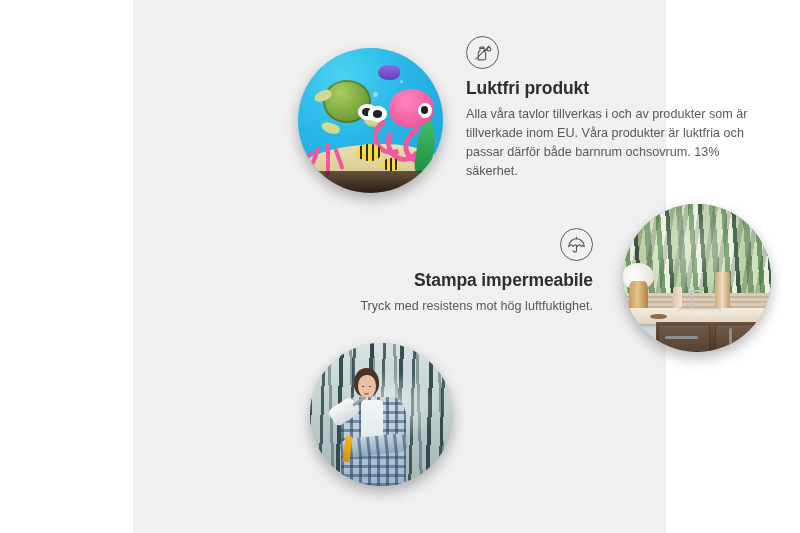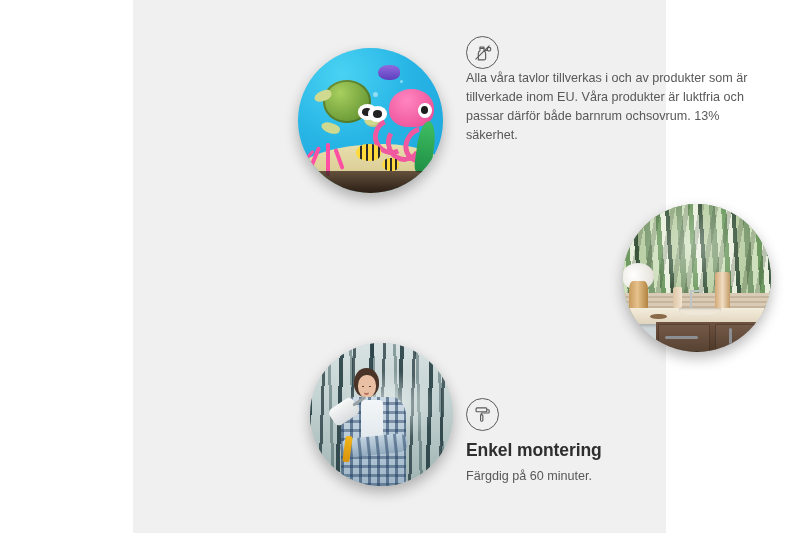--- a/index.html
+++ b/index.html
@@ -236,20 +236,21 @@
       <div class="ficon">
         <svg width="21" height="21" viewBox="0 0 24 24" fill="none" stroke="#5a5a5a" stroke-width="1.3" stroke-linecap="round" stroke-linejoin="round">
           <path d="M7.2 20.5h6.4a2 2 0 0 0 2-2v-5.2a3.6 3.6 0 0 0-1.9-3.2V7.4H9.1v2.7a3.6 3.6 0 0 0-1.9 3.2v5.2a2 2 0 0 0 2 2z"></path>
           <path d="M9.1 7.4V5.9h4.6v1.5"></path>
           <path d="M15.6 9.6h2.1"></path>
           <circle cx="19.4" cy="8.3" r="2.1"></circle>
           <path d="M17.7 9.6v-2.6"></path>
           <line x1="4.4" y1="19.6" x2="19.6" y2="4.4"></line>
         </svg>
       </div>
+      <div class="f-title">Luktfri produkt</div>
       <p class="f-body">Alla våra tavlor tillverkas i och av produkter som är tillverkade inom EU. Våra produkter är luktfria och passar därför både barnrum ochsovrum. 13% säkerhet.</p>
     </div>
 
     <div class="photo" id="photo-bath">
       <div class="inner">
         <div class="bath-wall"></div>
         <div class="bath-back"></div>
         <div class="dispenser"></div>
         <div class="soap"></div>
         <div class="faucet"></div>
@@ -260,45 +261,46 @@
         <div class="dish"></div>
         <div class="bath-cab">
           <div class="door d1"></div>
           <div class="door d2"></div>
           <div class="handle h1"></div>
           <div class="handle h2"></div>
         </div>
       </div>
     </div>
 
+    <div class="feature" id="feature-waterproof">
+      <div class="ficon">
+        <svg width="21" height="21" viewBox="0 0 24 24" fill="none" stroke="#5a5a5a" stroke-width="1.3" stroke-linecap="round" stroke-linejoin="round">
+          <path d="M3.2 14.2a8.8 8.8 0 0 1 17.6 0"></path>
+          <path d="M3.2 14.2c1.5-2.4 3.4-2.4 4.9 0 1.5-2.4 3.4-2.4 4.9 0 1.5-2.4 3.4-2.4 4.9 0 .6-1 1.3-1.5 2.9 0"></path>
+          <path d="M12 14.2v4.6a1.9 1.9 0 0 1-3.8 0"></path>
+          <path d="M12 5.4V3.6"></path>
+        </svg>
+      </div>
+      <div class="f-title">Stampa impermeabile</div>
+      <p class="f-body">Tryck med resistens mot hög luftfuktighet.</p>
+    </div>
 
     <div class="photo" id="photo-forest">
       <div class="inner">
         <div class="for-bg"></div>
         <div class="for-haze"></div>
         <div class="woman">
           <div class="w-hair"></div>
           <div class="w-face">
             <div class="w-smile"></div>
           </div>
           <div class="w-body"></div>
           <div class="w-shirt"></div>
           <div class="w-arm"></div>
           <div class="roller"></div>
           <div class="tool"></div>
         </div>
       </div>
     </div>
 
-    <div class="feature" id="feature-assembly">
-      <div class="ficon">
-        <svg width="21" height="21" viewBox="0 0 24 24" fill="none" stroke="#5a5a5a" stroke-width="1.3" stroke-linecap="round" stroke-linejoin="round">
-          <rect x="4.6" y="4.4" width="12.4" height="4.4" rx="1.2"></rect>
-          <path d="M17 6.6h1.7a.9.9 0 0 1 .9.9v1.9a.9.9 0 0 1-.9.9h-7.3a.9.9 0 0 0-.9.9v1.1"></path>
-          <rect x="9.8" y="12.3" width="2.6" height="7.4" rx="1"></rect>
-        </svg>
-      </div>
-      <div class="f-title">Enkel montering</div>
-      <p class="f-body">Färgdig på 60 minuter.</p>
-    </div>
 
   </div>
 </div>
 
 </body></html>

